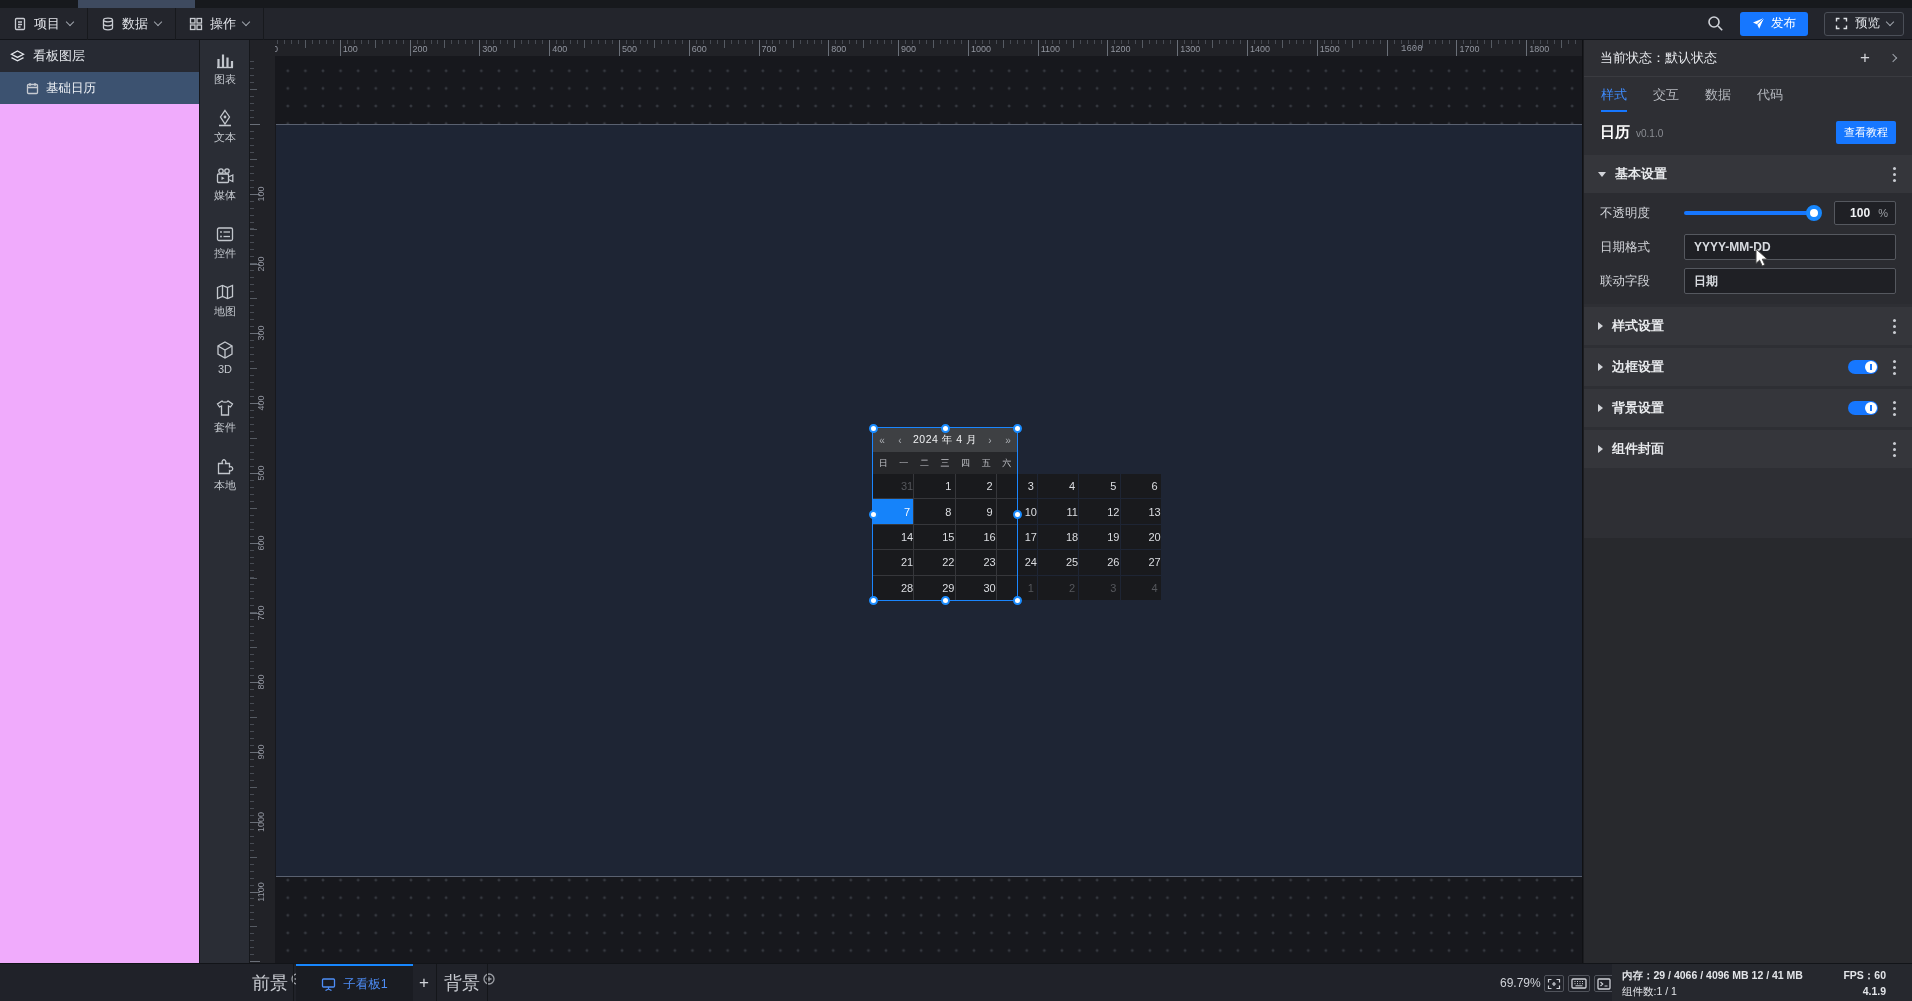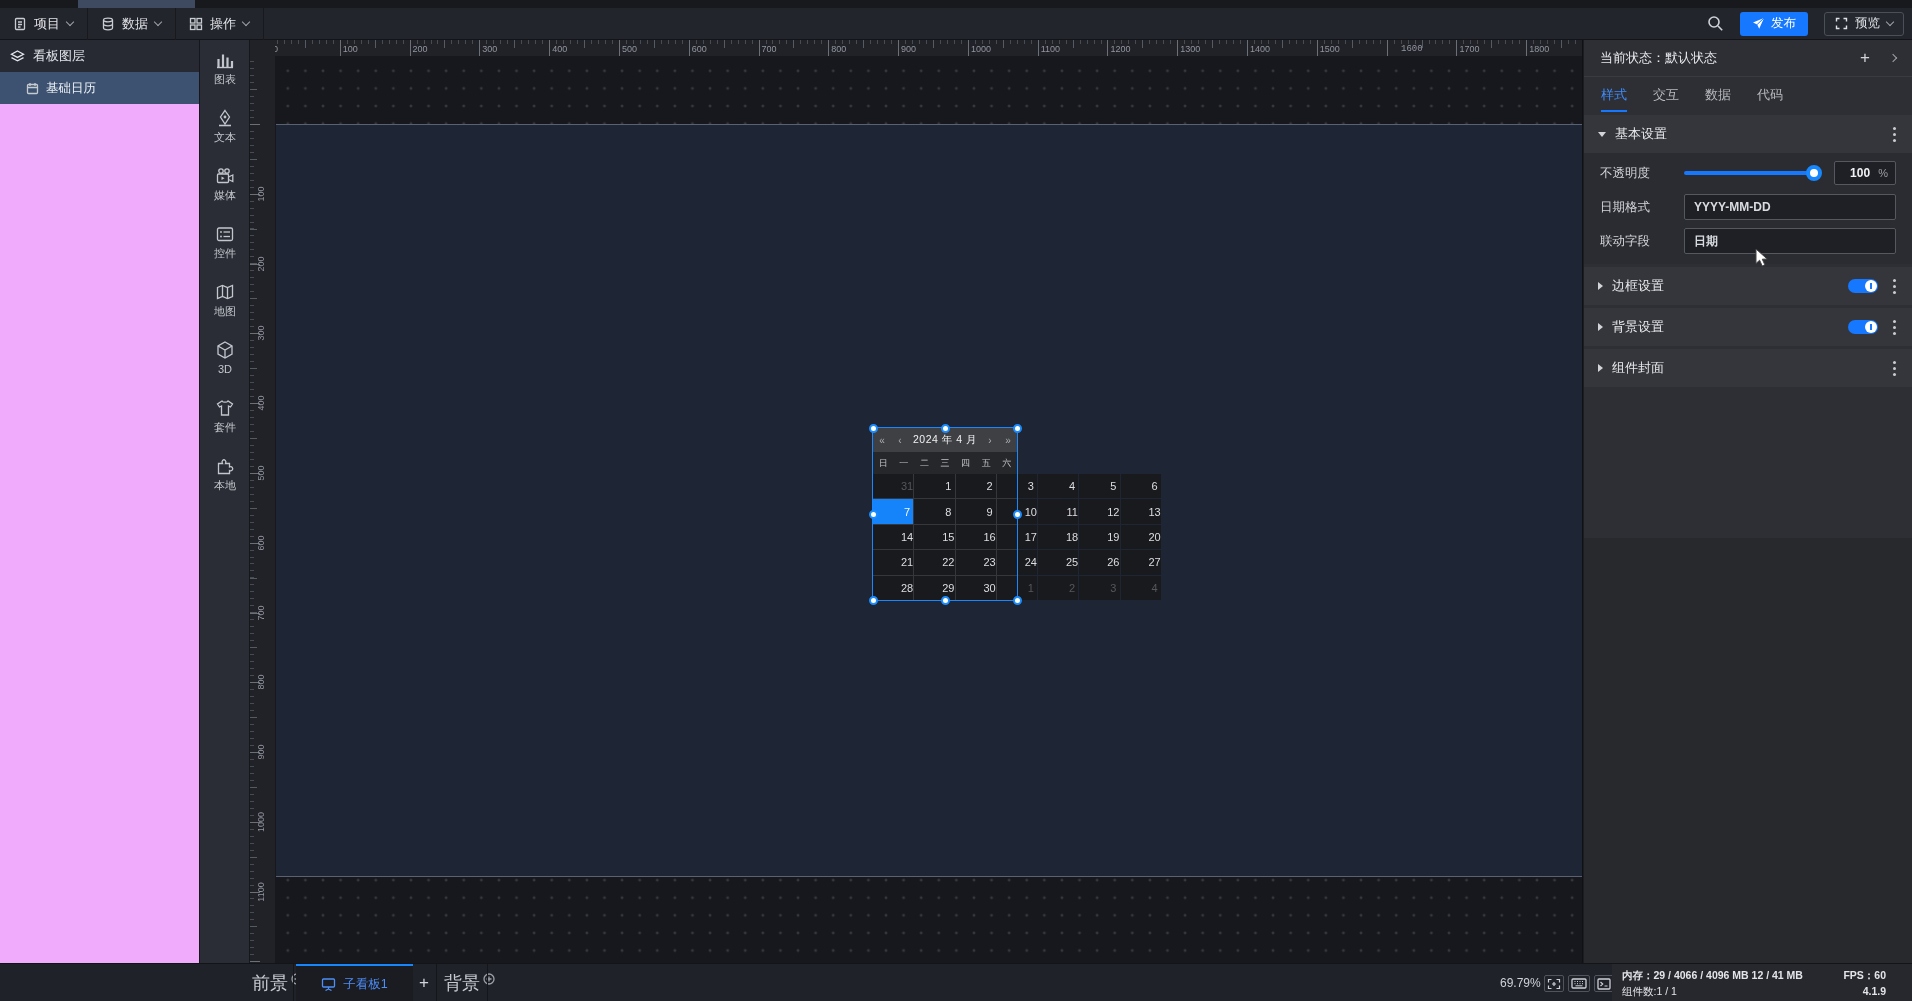--- a/index.html
+++ b/index.html
@@ -80,21 +80,21 @@
   #state-row .sp{margin-left:auto;display:flex;align-items:center;gap:20px;}
   .plus-glyph{font-size:17px;color:#d4d6da;line-height:16px;}
   #tabs-row{height:35px;display:flex;align-items:flex-end;gap:26px;padding:0 0 0 17px;}
   .tab{padding-bottom:8px;color:#b7bac0;}
   .tab.active{color:#3f8cfd;border-bottom:2px solid #1677ff;padding-bottom:6px;}
   #comp-row{height:40px;display:flex;align-items:center;padding:0 16px;}
   #comp-name{font-size:15px;font-weight:bold;color:#fff;}
   #comp-ver{font-size:10px;color:#8b8e94;margin-left:6px;margin-top:3px;}
   #tutorial-btn{margin-left:auto;background:#1677ff;color:#fff;font-size:11px;padding:4px 8px;border-radius:2px;}
   .section{height:38px;margin-top:3px;background:#35363b;display:flex;align-items:center;padding:0 14px;gap:9px;}
-  .section .lbl{color:#e8eaed;font-weight:400;}
+  .section .lbl{color:#e8eaed;font-weight:700;}
   .section .trail{margin-left:auto;display:flex;align-items:center;gap:13px;}
   .caret-d{width:0;height:0;border-left:4px solid transparent;border-right:4px solid transparent;border-top:5px solid #d2d4d9;}
   .caret-r{width:0;height:0;border-top:4px solid transparent;border-bottom:4px solid transparent;border-left:5px solid #d2d4d9;}
   .kebab{width:3px;height:3px;border-radius:50%;background:#c9ccd2;box-shadow:0 6px 0 #c9ccd2,0 -6px 0 #c9ccd2;margin:0 2px;}
   .toggle{width:30px;height:14px;border-radius:7px;background:#1677ff;position:relative;}
   .toggle .knob{position:absolute;right:1px;top:1px;width:12px;height:12px;border-radius:50%;background:#fff;}
   .toggle .knob::after{content:"";position:absolute;left:5px;top:3px;width:1.5px;height:6px;background:#1677ff;}
   #basic-content{background:#2b2c31;padding:3px 0 6px 0;}
   .field-row{height:34px;display:flex;align-items:center;padding:0 16px;}
   .field-row .flbl{width:84px;font-size:12.5px;color:#d3d5da;flex:none;}
@@ -403,20 +403,25 @@
       <span class="plus-glyph">+</span>
       <span class="chev right"></span>
     </span>
   </div>
   <div id="tabs-row">
     <span class="tab active">样式</span>
     <span class="tab">交互</span>
     <span class="tab">数据</span>
     <span class="tab">代码</span>
   </div>
+  <div id="comp-row">
+    <span id="comp-name">日历</span>
+    <span id="comp-ver">v0.1.0</span>
+    <span id="tutorial-btn">查看教程</span>
+  </div>
 
   <div class="section">
     <span class="caret-d"></span>
     <span class="lbl">基本设置</span>
     <span class="trail">
         <span class="kebab"></span>
       </span>
   </div>
   <div id="basic-content">
     <div class="field-row">
@@ -434,20 +439,27 @@
       <span class="text-input">YYYY-MM-DD</span>
     </div>
     <div class="field-row">
       <span class="flbl">联动字段</span>
       <span class="text-input">日期</span>
     </div>
   </div>
 
   <div class="section">
     <span class="caret-r"></span>
+    <span class="lbl">样式设置</span>
+    <span class="trail">
+        <span class="kebab"></span>
+      </span>
+  </div>
+  <div class="section">
+    <span class="caret-r"></span>
     <span class="lbl">边框设置</span>
     <span class="trail">
       <span class="toggle">
           <span class="knob"></span>
         </span>
       <span class="kebab"></span>
     </span>
   </div>
   <div class="section">
     <span class="caret-r"></span>

